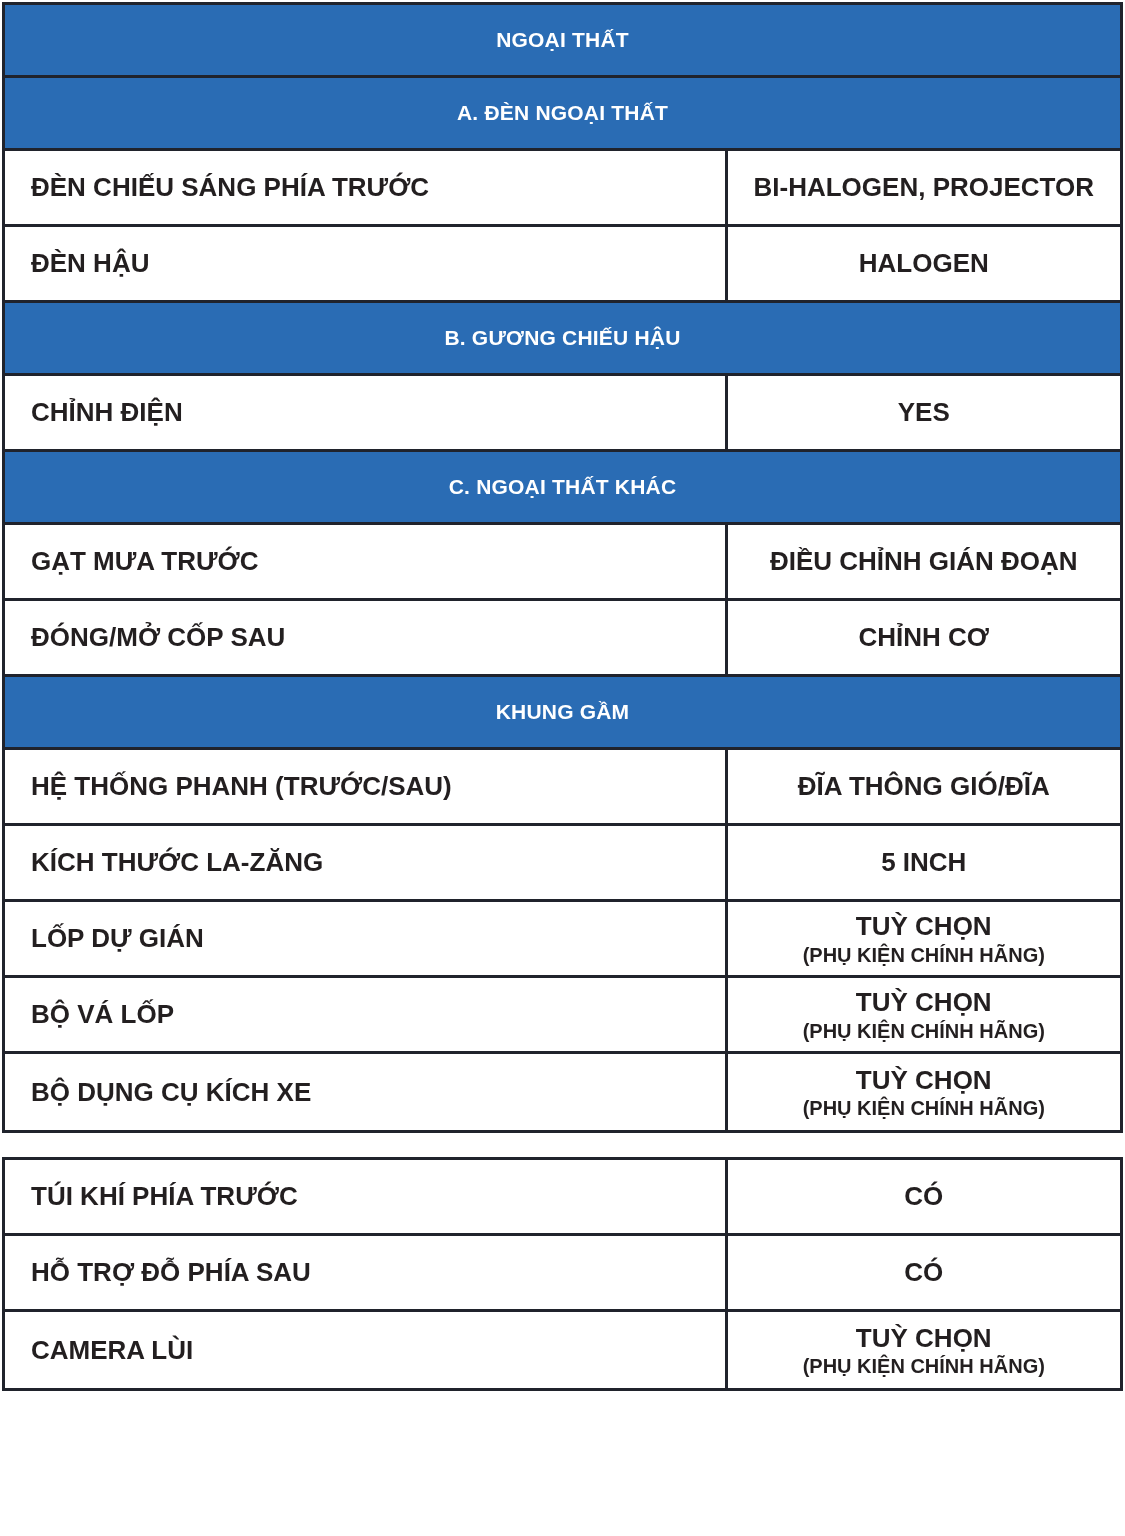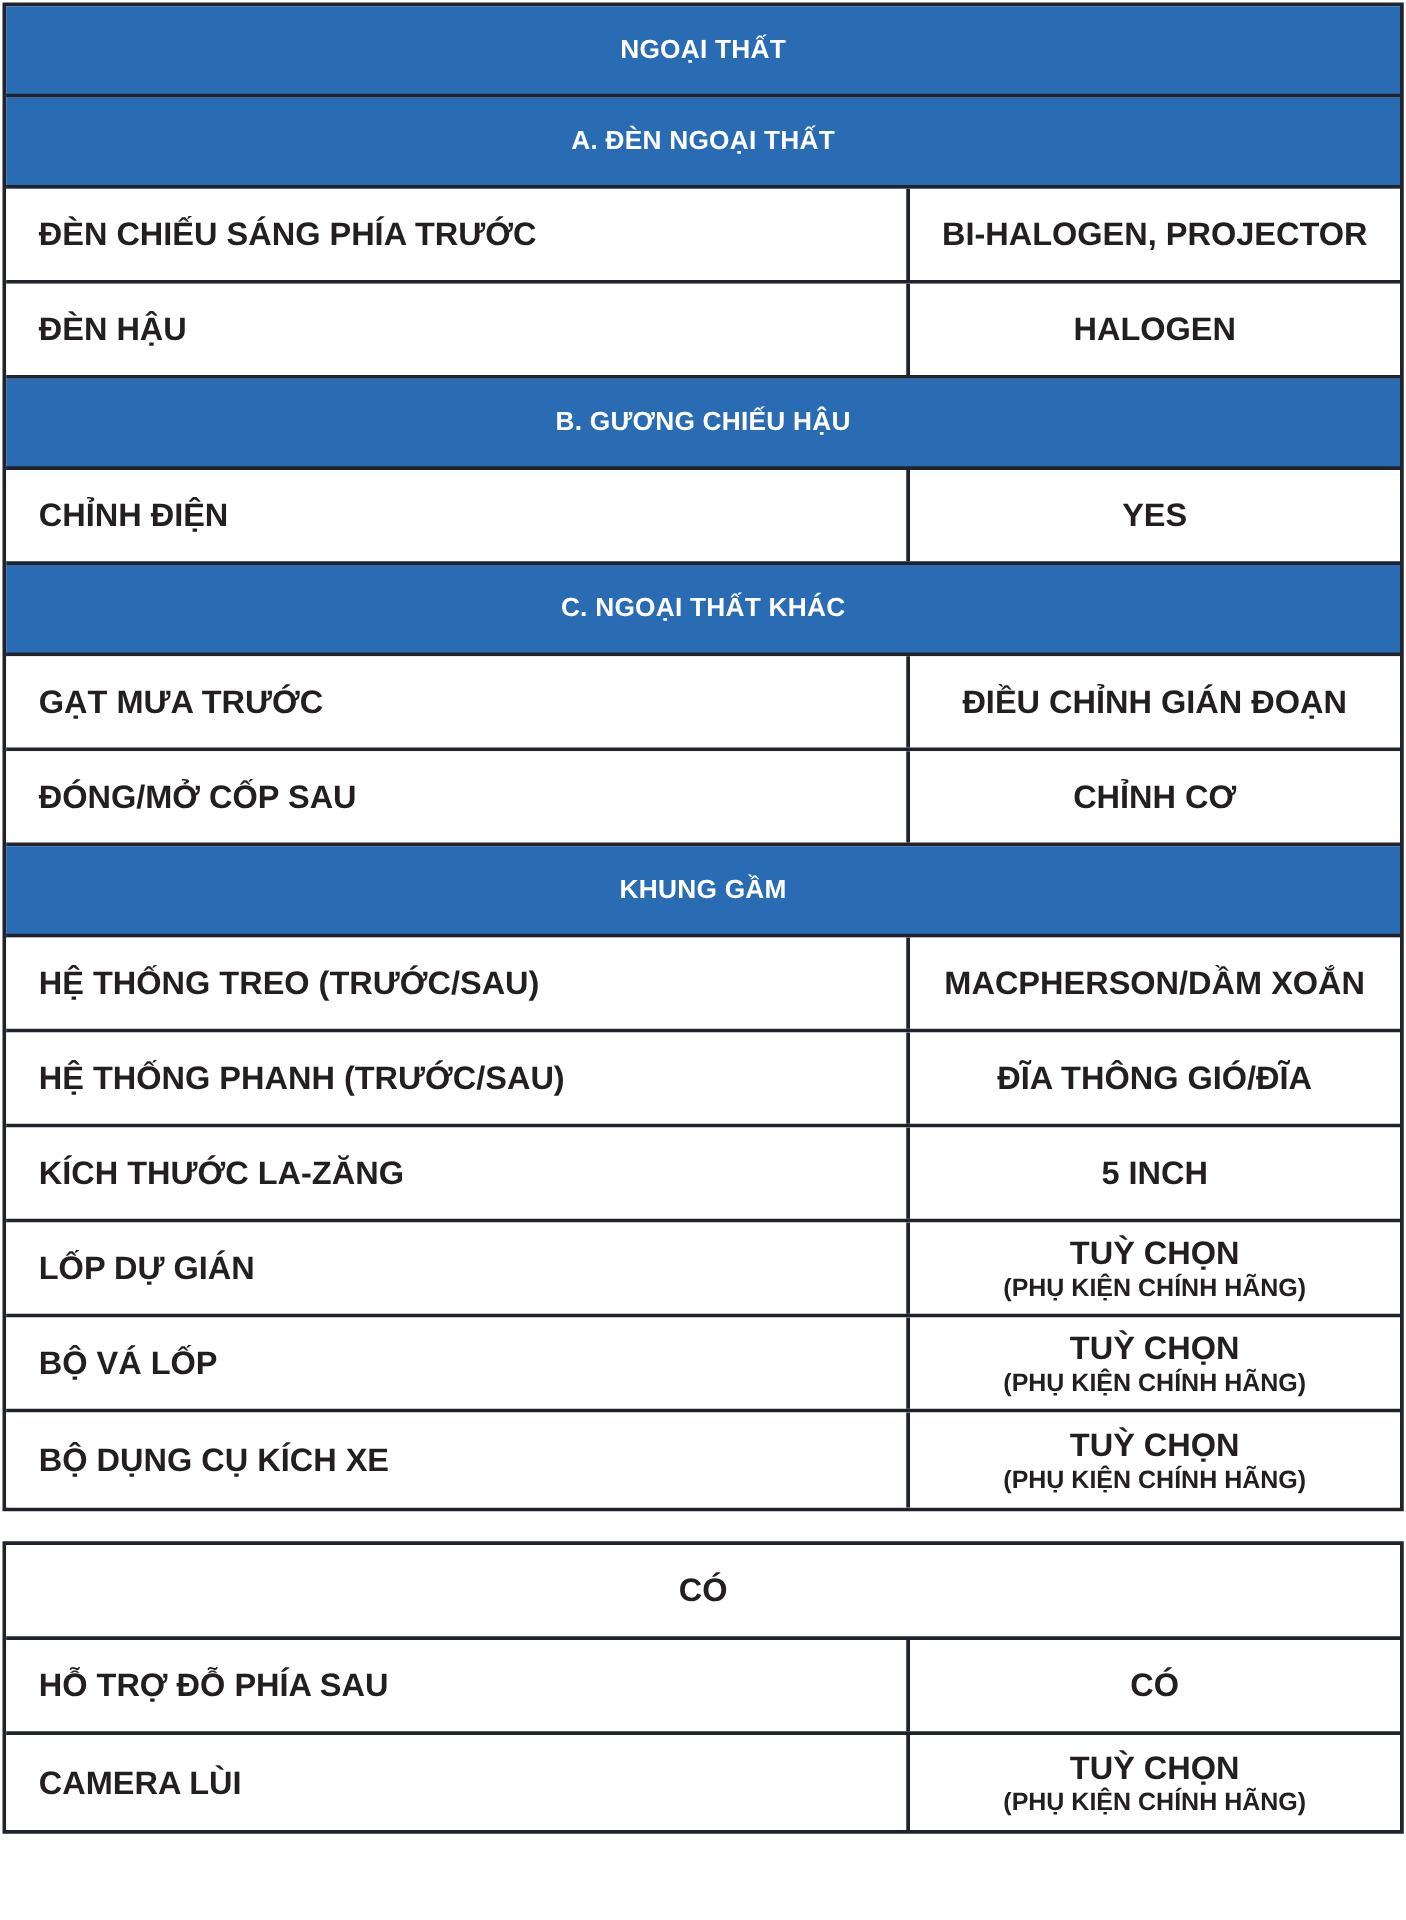--- a/index.html
+++ b/index.html
@@ -119,26 +119,20 @@
       <div class="cell label">ĐÓNG/MỞ CỐP SAU</div>
       <div class="cell value">
         <div>CHỈNH CƠ</div>
       </div>
     </div>
 
     <div class="block hdr">
       <span>KHUNG GẦM</span>
     </div>
 
-    <div class="block row">
-      <div class="cell label">HỆ THỐNG TREO (TRƯỚC/SAU)</div>
-      <div class="cell value">
-        <div>MACPHERSON/DẦM XOẮN</div>
-      </div>
-    </div>
 
     <div class="block row">
       <div class="cell label">HỆ THỐNG PHANH (TRƯỚC/SAU)</div>
       <div class="cell value">
         <div>ĐĨA THÔNG GIÓ/ĐĨA</div>
       </div>
     </div>
 
     <div class="block row">
       <div class="cell label">KÍCH THƯỚC LA-ZĂNG</div>
@@ -172,20 +166,21 @@
     </div>
 
   </div>
 
   <div class="gap"></div>
 
   <div class="spec-table">
 
 
     <div class="block row">
+      <div class="cell label">TÚI KHÍ PHÍA TRƯỚC</div>
       <div class="cell value">
         <div>CÓ</div>
       </div>
     </div>
 
     <div class="block row">
       <div class="cell label">HỖ TRỢ ĐỖ PHÍA SAU</div>
       <div class="cell value">
         <div>CÓ</div>
       </div>

